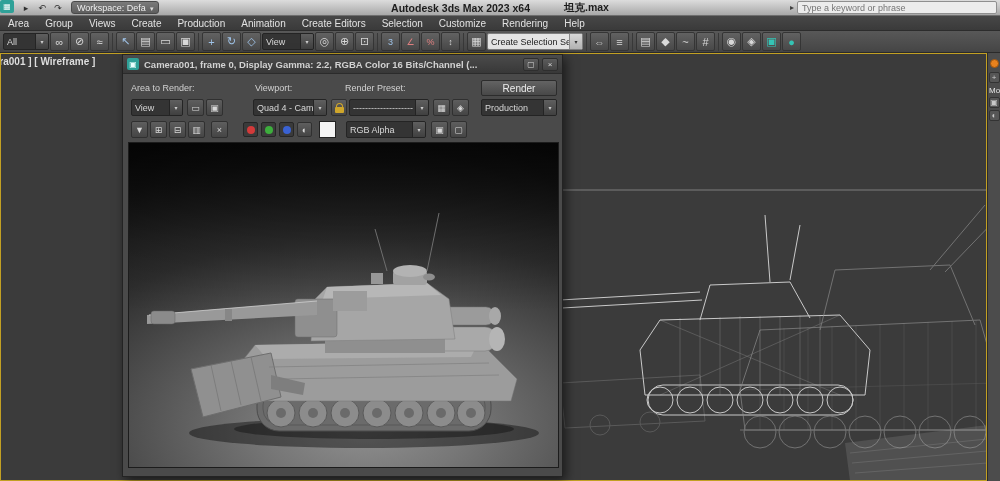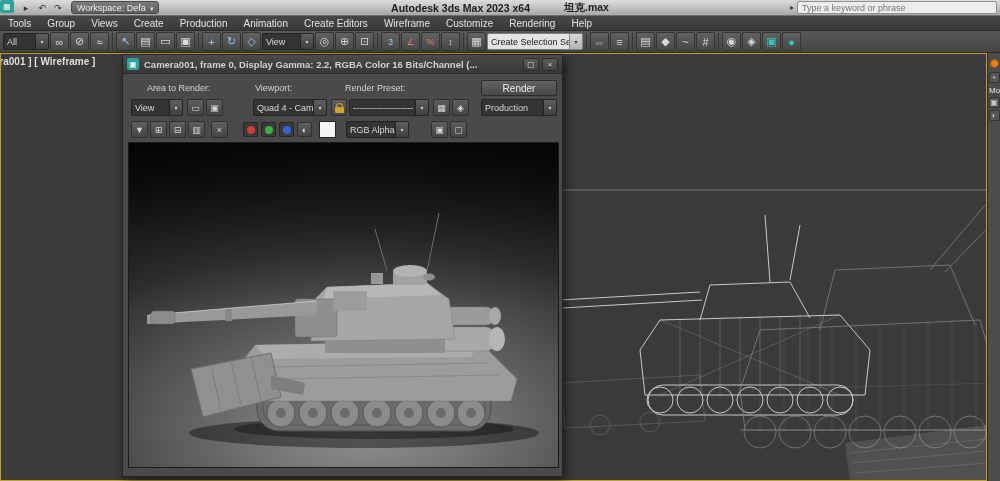--- a/index.html
+++ b/index.html
@@ -141,28 +141,28 @@
       <span class="tb-title">Autodesk 3ds Max  2023 x64</span>
       <span class="tb-file">坦克.max</span>
     </div>
     <div class="tb-right">
       <span class="search-arrow">▸</span>
       <input class="search" placeholder="Type a keyword or phrase" style="">
     </div>
   </div>
 
   <div class="menubar">
-    <span class="menu-item">Tools</span>
+    <span class="menu-item">Area</span>
     <span class="menu-item">Group</span>
     <span class="menu-item">Views</span>
     <span class="menu-item">Create</span>
     <span class="menu-item">Production</span>
     <span class="menu-item">Animation</span>
     <span class="menu-item">Create Editors</span>
-    <span class="menu-item">Wireframe</span>
+    <span class="menu-item">Selection</span>
     <span class="menu-item">Customize</span>
     <span class="menu-item">Rendering</span>
     <span class="menu-item">Help</span>
   </div>
 
   <div class="toolbar">
     <div class="dd" style="width:46px">
       <span class="t">All</span>
       <span class="a">▾</span>
     </div>
@@ -298,21 +298,21 @@
   </div>
 
   <div class="rfw">
     <div class="rfw-title">
       <span class="rfw-appico">▣</span>
       <span class="rfw-title-text">Camera001, frame 0, Display Gamma: 2.2, RGBA Color 16 Bits/Channel (...</span>
       <span class="winbtn">▢</span>
       <span class="winbtn">×</span>
     </div>
 
-    <span class="rfw-label" style="left:24px; top:28px">Area to Render:</span>
+    <span class="rfw-label" style="left:8px; top:28px">Area to Render:</span>
     <span class="rfw-label" style="left:132px; top:28px">Viewport:</span>
     <span class="rfw-label" style="left:222px; top:28px">Render Preset:</span>
     <div class="render-btn">Render</div>
 
     <div class="dd" style="left:8px; top:44px; width:52px">
       <span class="t">View</span>
       <span class="a">▾</span>
     </div>
     <span class="rbtn" style="left:64px; top:44px">▭</span>
     <span class="rbtn" style="left:83px; top:44px">▣</span>
@@ -349,21 +349,21 @@
       </span>
     <span class="chan" style="left:138px">
         <span class="dot" style="background:#3dae3d"></span>
       </span>
     <span class="chan" style="left:156px">
         <span class="dot" style="background:#3a62d3"></span>
       </span>
     <span class="rbtn" style="left:174px; top:67px; width:15px; height:15px">◐</span>
     <span class="swatch"></span>
 
-    <div class="dd" style="left:223px; top:66px; width:63px">
+    <div class="dd" style="left:223px; top:66px; width:80px">
       <span class="t">RGB Alpha</span>
       <span class="a">▾</span>
     </div>
     <span class="rbtn" style="left:308px; top:66px">▣</span>
     <span class="rbtn" style="left:327px; top:66px">▢</span>
 
     <div class="rfw-image">
       <svg width="431" height="326" viewBox="0 0 431 326">
 
         <ellipse cx="235" cy="290" rx="175" ry="15" fill="#0a0a0a" opacity="0.45"></ellipse>

